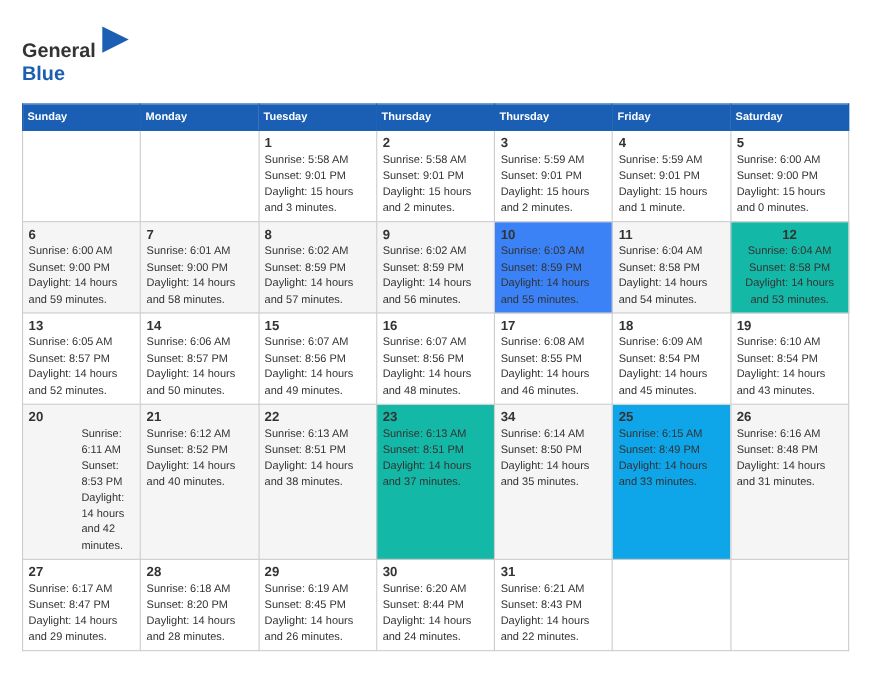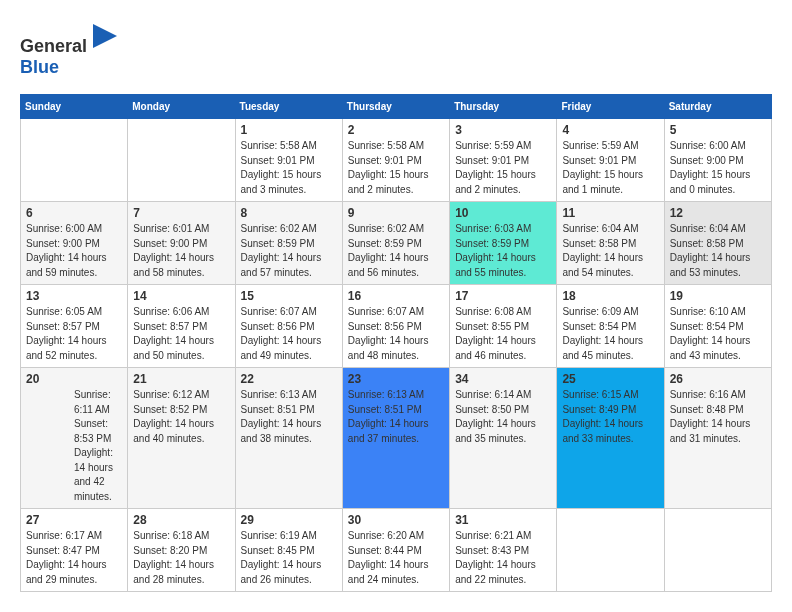--- a/index.html
+++ b/index.html
@@ -170,35 +170,35 @@
 Daylight: 14 hours
 and 57 minutes.</div>
         </td>
         <td style="background: rgb(245, 245, 245);">
           <span class="day-number">9</span>
           <div class="day-info" style="white-space: pre-line;">Sunrise: 6:02 AM
 Sunset: 8:59 PM
 Daylight: 14 hours
 and 56 minutes.</div>
         </td>
-        <td style="background: #5eead4;">
+        <td style="background: #3b82f6;">
           <span class="day-number">10</span>
           <div class="day-info" style="white-space: pre-line;">Sunrise: 6:03 AM
 Sunset: 8:59 PM
 Daylight: 14 hours
 and 55 minutes.</div>
         </td>
         <td style="background: rgb(245, 245, 245);">
           <span class="day-number">11</span>
           <div class="day-info" style="white-space: pre-line;">Sunrise: 6:04 AM
 Sunset: 8:58 PM
 Daylight: 14 hours
 and 54 minutes.</div>
         </td>
-        <td style="background: #e5e5e5;">
+        <td style="background: #14b8a6; text-align: center;">
           <span class="day-number">12</span>
           <div class="day-info" style="white-space: pre-line;">Sunrise: 6:04 AM
 Sunset: 8:58 PM
 Daylight: 14 hours
 and 53 minutes.</div>
         </td>
       </tr>
       <tr>
         <td>
           <span class="day-number">13</span>
@@ -265,21 +265,21 @@
 Daylight: 14 hours
 and 40 minutes.</div>
         </td>
         <td style="background: rgb(245, 245, 245);">
           <span class="day-number">22</span>
           <div class="day-info" style="white-space: pre-line;">Sunrise: 6:13 AM
 Sunset: 8:51 PM
 Daylight: 14 hours
 and 38 minutes.</div>
         </td>
-        <td style="background: #3b82f6;">
+        <td style="background: #14b8a6;">
           <span class="day-number">23</span>
           <div class="day-info" style="white-space: pre-line;">Sunrise: 6:13 AM
 Sunset: 8:51 PM
 Daylight: 14 hours
 and 37 minutes.</div>
         </td>
         <td style="background: rgb(245, 245, 245);">
           <span class="day-number">34</span>
           <div class="day-info" style="white-space: pre-line;">Sunrise: 6:14 AM
 Sunset: 8:50 PM

